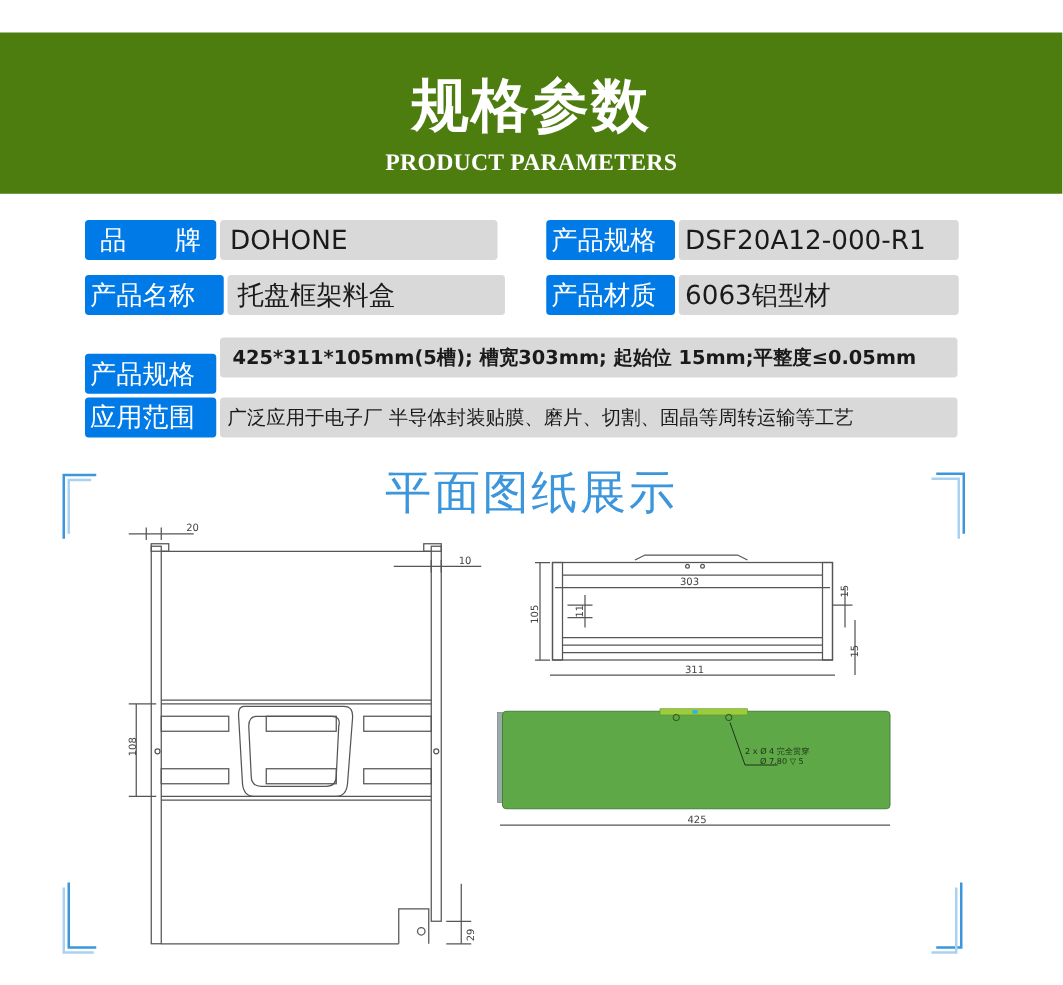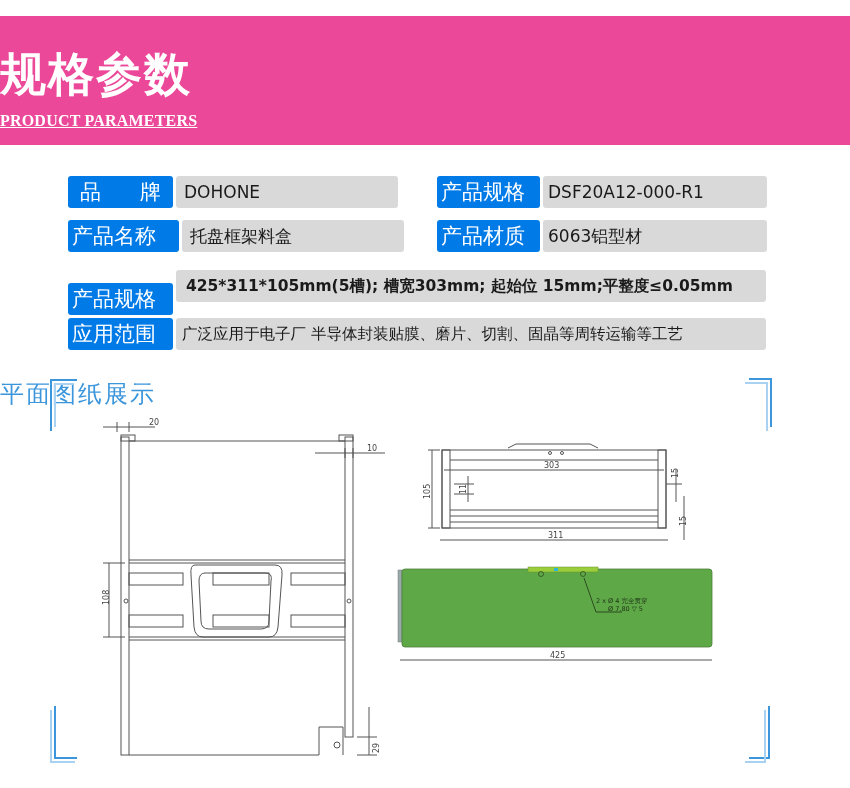--- a/index.html
+++ b/index.html
@@ -1,49 +1,49 @@
 <!DOCTYPE html>
 <html><head>
   <meta charset="utf-8">
   <style>
     * { margin: 0; padding: 0; box-sizing: border-box; }
     html, body { width: 850px; height: 788px; background: #ffffff; overflow: hidden; }
     body { position: relative; font-family: "DejaVu Sans", "Liberation Sans", sans-serif; }
 
     .banner {
-      position: absolute; left: 0; top: 16px; width: 850px; height: 129px;
-      background: #ec4899; color: #fff;
+      position: absolute; left: 0; top: 26px; width: 850px; height: 129px;
+      background: #4d7c0f; text-align: center; color: #fff;
     }
     .banner-title {
       position: absolute; left: 0; right: 0; top: 30px;
       font-family: "DejaVu Serif", "Liberation Serif", serif;
       font-size: 46px; font-weight: bold; letter-spacing: 2px; line-height: 56px;
     }
     .banner-sub {
       position: absolute; left: 0; right: 0; top: 94px;
       font-family: "Liberation Serif", "DejaVu Serif", serif;
-      font-size: 16px; font-weight: bold; line-height: 22px; letter-spacing: 0.2px; text-decoration: underline;
+      font-size: 19px; font-weight: bold; line-height: 22px; letter-spacing: 0.2px;
     }
 
     .row { position: absolute; height: 32px; display: flex; }
     .label {
       background: #007ae6; color: #fff; height: 32px; border-radius: 3px;
       font-size: 21px; line-height: 32px; padding: 0 4px; white-space: nowrap;
       display: flex; justify-content: space-between;
     }
     .value {
       background: #d9d9d9; color: #1a1a1a; height: 32px; border-radius: 3px;
-      font-size: 17px; line-height: 32px; padding-left: 8px; margin-left: 3px;
+      font-size: 21px; line-height: 32px; padding-left: 8px; margin-left: 3px;
       white-space: nowrap; overflow: hidden;
     }
     .value.small { font-size: 15.5px; padding-left: 10px; }
 
     .section-title {
-      position: absolute; left: 0; right: 0; top: 372px; text-align: left;
-      color: #3c96dc; font-size: 24px; line-height: 44px; letter-spacing: 2px;
+      position: absolute; left: 0; right: 0; top: 372px; text-align: center;
+      color: #3c96dc; font-size: 37px; line-height: 44px; letter-spacing: 2px;
     }
 
     .drawing { position: absolute; }
     svg text { font-family: "DejaVu Sans", sans-serif; }
   </style>
 </head>
 <body>
 
 <div class="banner">
   <div class="banner-title">规格参数</div>

